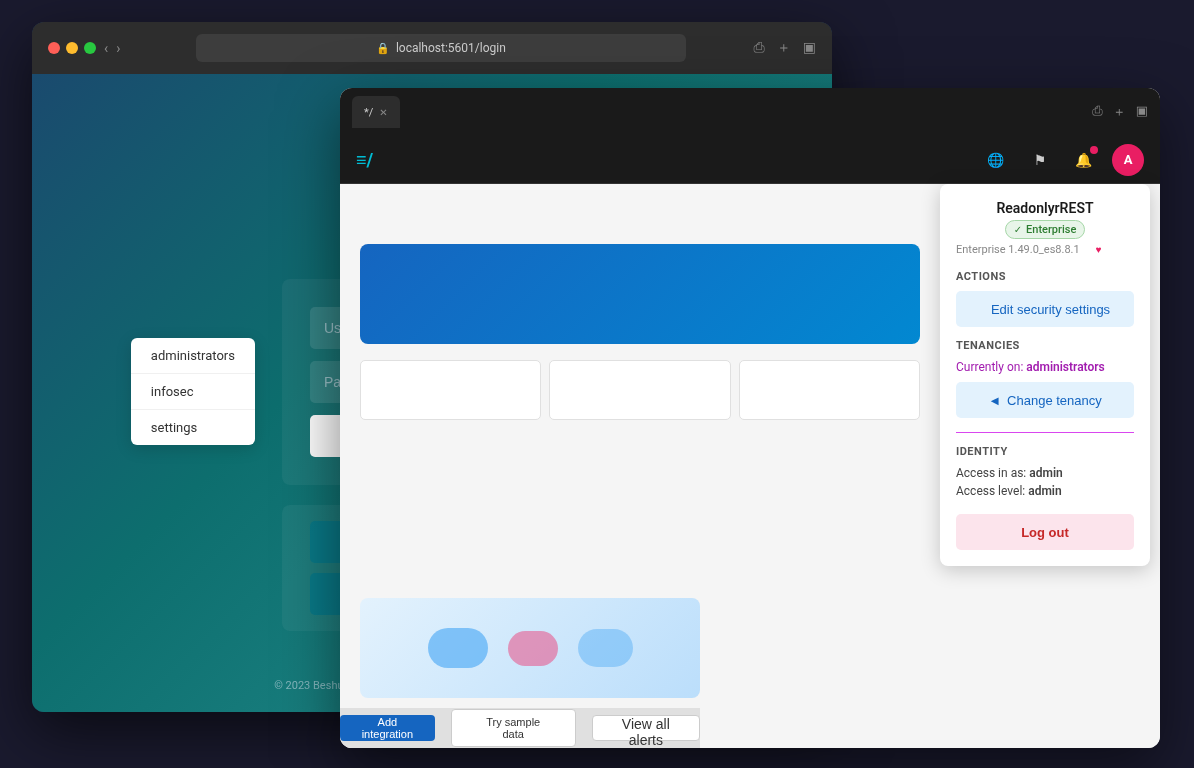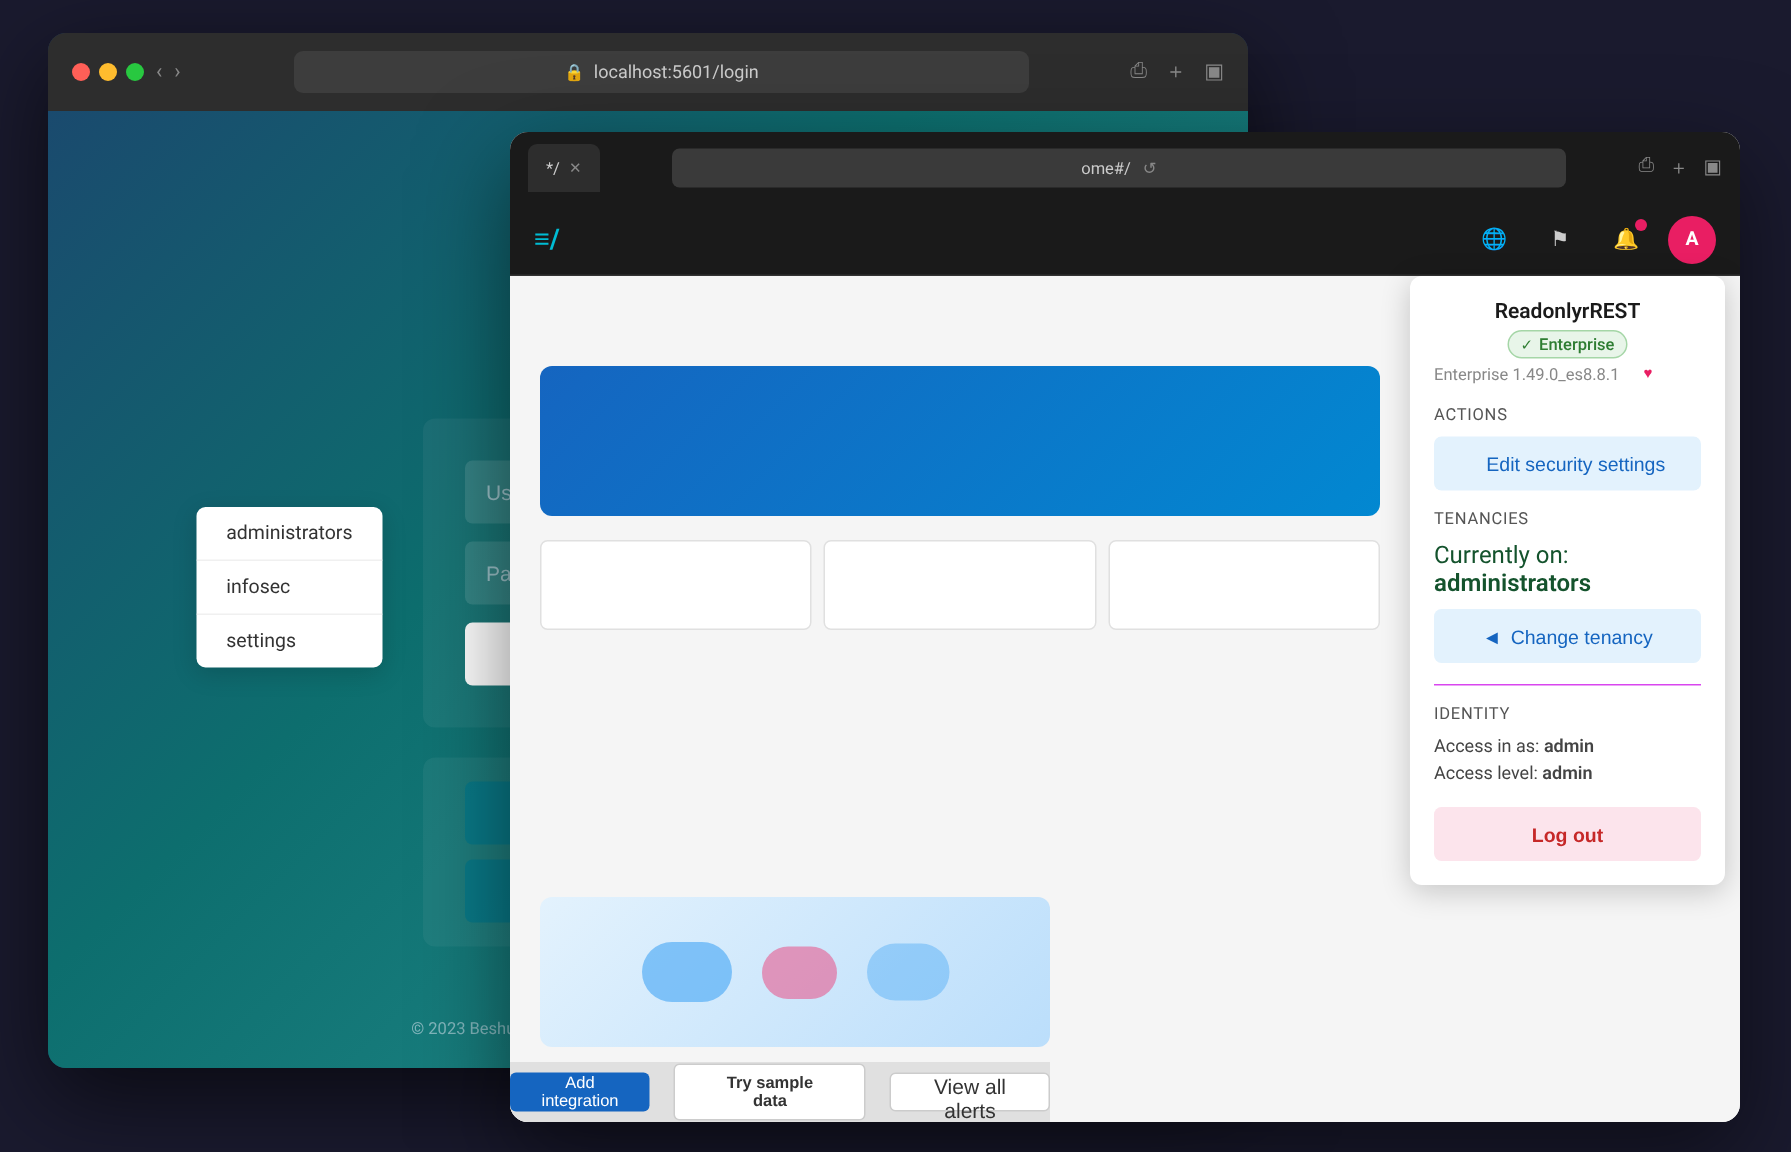--- a/index.html
+++ b/index.html
@@ -285,42 +285,42 @@
     }
     .badge-check { color: #2e7d32; font-size: 10px; }
 
     .panel-header { display: flex; align-items: center; justify-content: space-between; margin-bottom: 4px; flex-direction: column; }
 
     .version-text { font-size: 11px; color: #888; margin-bottom: 14px; display: flex; align-items: center; gap: 16px; }
     .version-icon { color: #e91e63; font-size: 10px; }
 
     .section-label {
       font-size: 11px;
-      font-weight: 400;
+      font-weight: 700;
       color: #555;
       text-transform: uppercase;
       letter-spacing: 0.5px;
       margin-bottom: 8px;
       margin-top: 12px;
     }
 
     .action-btn {
       width: 100%;
       height: 36px;
       background: #e3f2fd;
       border: none;
       border-radius: 5px;
       cursor: pointer;
       color: #1565c0;
       font-size: 13px;
       font-weight: 500;
       padding-left: 11px;
     }
 
-    .tenancy-info { font-size: 16px; color: #14532d; margin: 8px 0; }
+    .tenancy-info { font-size: 12px; color: #a21caf; margin: 8px 0; }
     .tenancy-info strong { font-weight: 600; }
 
     .change-tenancy-btn {
       width: 100%;
       height: 36px;
       background: #e3f2fd;
       border: none;
       border-radius: 5px;
       cursor: pointer;
       color: #1565c0;
@@ -475,24 +475,20 @@
     <div class="tenancy-item">settings</div>
   </div>
 </div>
 
 <div class="mac-window-front">
   <div class="front-titlebar">
     <div class="front-tab">
       <span>*/</span>
       <span style="color:#888; font-size:10px;">✕</span>
     </div>
-    <div class="front-address">
-      <span>ome#/</span>
-      <span style="margin-left:8px; color:#888; font-size:11px;">↺</span>
-    </div>
     <div class="front-controls">
       <span>⎙</span>
       <span>＋</span>
       <span>▣</span>
     </div>
   </div>
 
   <div class="front-kibana-header">
     <div class="kibana-logo">≡/</div>
     <div class="header-icons">
@@ -520,21 +516,21 @@
         <div class="grid-item"></div>
         <div class="grid-item"></div>
       </div>
       <div style="position:absolute; bottom:50px; left:20px; right:240px; height:100px; background:linear-gradient(135deg,#e3f2fd,#bbdefb); border-radius:8px; display:flex; align-items:center; justify-content:center; gap:20px;">
         <div style="width:60px;height:40px;background:#42a5f5;border-radius:20px;opacity:0.6;"></div>
         <div style="width:50px;height:35px;background:#ec407a;border-radius:18px;opacity:0.5;"></div>
         <div style="width:55px;height:38px;background:#42a5f5;border-radius:20px;opacity:0.4;"></div>
       </div>
       <div style="position:absolute;bottom:0;left:0;right:240px;height:40px;background:#e0e0e0;display:flex;align-items:center;justify-content:center;gap:16px;border-radius:0 0 0 0;">
         <button style="height:26px;background:#1565c0;border:none;border-radius:4px;color:white;font-size:11px;padding:0 12px;cursor:pointer;">Add integration</button>
-        <button style="height:38px;background:white;border:1px solid #ccc;border-radius:4px;color:#333;font-size:11px;padding:0 24px;cursor:pointer;font-weight:bold;">Try sample data</button>
+        <button style="height:38px;background:white;border:1px solid #ccc;border-radius:4px;color:#333;font-size:11px;padding:0 24px;cursor:pointer;">Try sample data</button>
         <button style="height:26px;background:white;border:1px solid #ccc;border-radius:4px;color:#333;font-size:14px;padding:0 12px;cursor:pointer;">View all alerts</button>
       </div>
     </div>
 
     <div class="dropdown-panel">
       <div class="panel-header">
         <span class="panel-title">ReadonlyrREST</span>
         <div class="enterprise-badge">
           <span class="badge-check">✓</span>
           <span>Enterprise</span>

